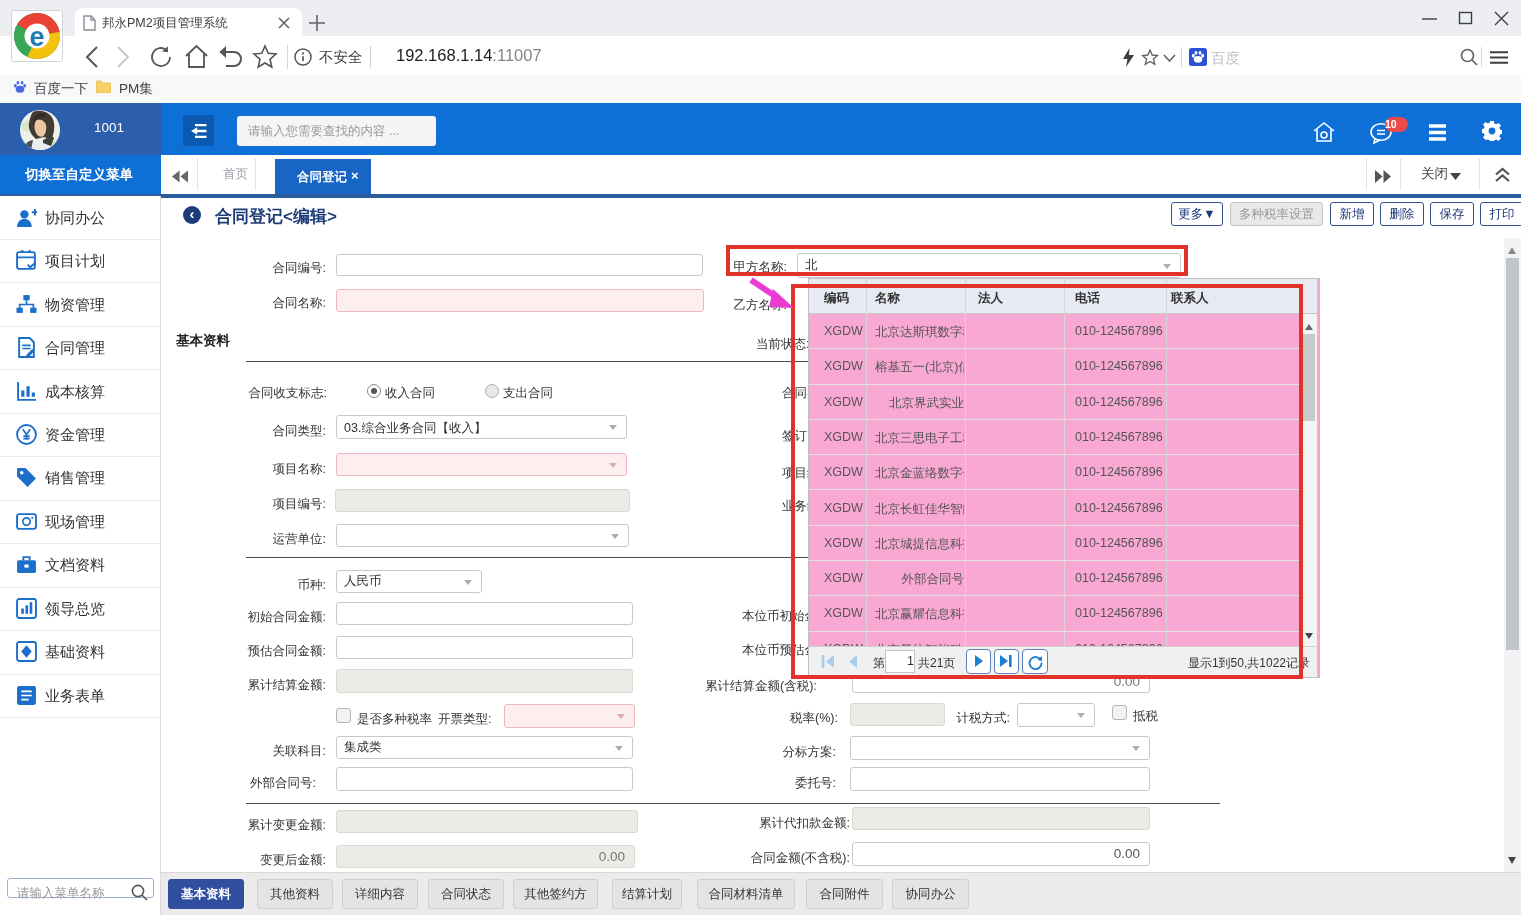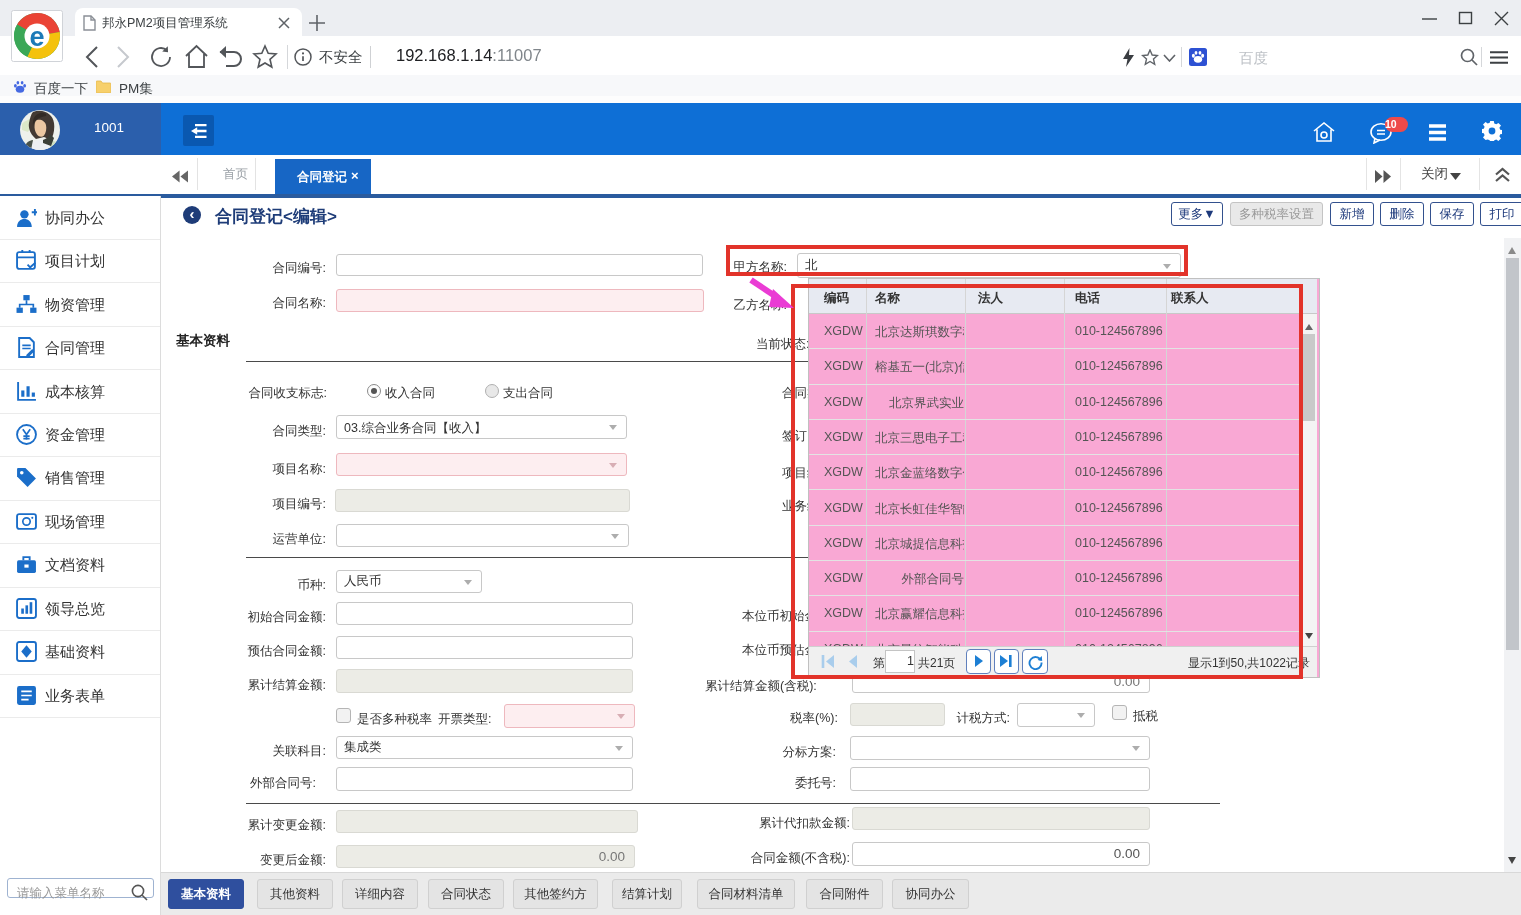--- a/index.html
+++ b/index.html
@@ -101,21 +101,21 @@
       </svg>
 <div class="abs" style="left:1181px;top:47px;width:1px;height:20px;background:#d5d7da;"></div>
 <svg class="abs" style="left:1189px;top:48px;" width="18" height="18" viewBox="0 0 18 18">
         <rect width="18" height="18" rx="2.5" fill="#2d51d3"></rect>
         <ellipse cx="9" cy="11.3" rx="4.2" ry="3.4" fill="#fff"></ellipse>
         <ellipse cx="4.4" cy="7.8" rx="1.5" ry="2" fill="#fff"></ellipse>
         <ellipse cx="13.6" cy="7.8" rx="1.5" ry="2" fill="#fff"></ellipse>
         <ellipse cx="7" cy="4.8" rx="1.4" ry="1.9" fill="#fff"></ellipse>
         <ellipse cx="11" cy="4.8" rx="1.4" ry="1.9" fill="#fff"></ellipse>
       </svg>
-<div class="abs" style="left:1211px;top:49px;font-size:14.5px;color:#bdc1c6;margin-left:28px;">百度</div>
+<div class="abs" style="left:1211px;top:49px;font-size:14.5px;color:#bdc1c6;">百度</div>
 <svg class="abs" style="left:1460px;top:48px;" width="18" height="18" viewBox="0 0 18 18">
         <circle cx="7.5" cy="7.5" r="6" fill="none" stroke="#5f6368" stroke-width="1.7"></circle>
         <path d="M12 12 17 17" stroke="#5f6368" stroke-width="1.7"></path>
       </svg>
 <div class="abs" style="left:1481px;top:47px;width:1px;height:20px;background:#d5d7da;"></div>
 <svg class="abs" style="left:1490px;top:51px;" width="18" height="13" viewBox="0 0 18 13">
         <path d="M0 1.2h18 M0 6.5h18 M0 11.8h18" stroke="#3c4043" stroke-width="2"></path>
       </svg>
 
 <svg class="abs" style="left:12px;top:79px;" width="16" height="16" viewBox="0 0 18 18">
@@ -129,20 +129,21 @@
 <svg class="abs" style="left:96px;top:80px;" width="15" height="13" viewBox="0 0 15 13">
         <path d="M0 2a1 1 0 0 1 1-1h4l1.5 2H14a1 1 0 0 1 1 1v8a1 1 0 0 1-1 1H1a1 1 0 0 1-1-1z" fill="#f7d06c" stroke="#e4b84d" stroke-width="0.8"></path>
       </svg>
 <div class="abs" style="left:119px;top:80px;font-size:13.5px;color:#3c4043;">PM集</div>
 </div>
 
 <div class="abs" style="left:0;top:103px;width:1521px;height:52px;background:#0e6fd6;"></div>
 <div class="abs" style="left:0;top:103px;width:161px;height:52px;background:#2b5fac;"></div>
 <div class="abs" style="left:94px;top:120px;width:60px;color:#fff;font-size:13.5px;">1001</div>
 <div class="abs" style="left:183px;top:115px;width:31px;height:31px;background:#0a58b0;border-radius:2px;"></div>
+<div class="abs" style="left:237px;top:116px;width:199px;height:30px;background:#f4f5f7;border-radius:3px;color:#999;font-size:12.5px;line-height:30px;padding-left:11px;">请输入您需要查找的内容 ...</div>
 <div id="hdr-icons">
 
 <svg class="abs" style="left:20px;top:110px;" width="40" height="40" viewBox="0 0 40 40">
         <defs>
           <clipPath id="av">
             <circle cx="20" cy="20" r="20"></circle>
           </clipPath>
         </defs>
         <g clip-path="url(#av)">
           <rect width="40" height="40" fill="#eef1ec"></rect>
@@ -178,20 +179,21 @@
         <path d="M0 2h17 M0 8.5h17 M0 15h17" stroke="#fff" stroke-width="3.4"></path>
       </svg>
 
 <svg class="abs" style="left:1482px;top:121px;" width="20" height="20" viewBox="0 0 20 20">
         <path fill="#fff" d="M8.2 0h3.6l.5 2.4 2 .8L16.4 2 19 4.6l-1.6 2.1.8 2 2.4.5v3.6l-2.4.5-.8 2 1.6 2.1-2.6 2.6-2.1-1.6-2 .8-.5 2.4H8.2l-.5-2.4-2-.8L3.6 19 1 16.4l1.6-2.1-.8-2L-.6 11.8 -0.6 8.2l2.4-.5.8-2L1 3.6 3.6 1l2.1 1.6 2-.8z"></path>
         <circle cx="10" cy="10" r="3.4" fill="#0e6fd6"></circle>
       </svg>
 </div>
 
 <div class="abs" style="left:0;top:155px;width:1521px;height:38px;background:#fff;"></div>
+<div class="abs" style="left:0;top:155px;width:161px;height:39px;background:#0e6fd6;color:#fff;font-size:13.5px;font-weight:bold;line-height:39px;padding-left:25px;">切换至自定义菜单</div>
 <div class="abs" style="left:197px;top:158px;width:1px;height:32px;background:#e3e3e3;"></div>
 <div class="abs" style="left:255px;top:158px;width:1px;height:32px;background:#e3e3e3;"></div>
 <div class="abs" style="left:223px;top:155px;width:54px;color:#9aa0a6;font-size:12.5px;line-height:39px;">首页</div>
 <div class="abs" style="left:275px;top:159px;width:96px;height:35px;background:#1766c5;color:#fff;">
       <span style="position:absolute;left:22px;top:10px;font-size:12.5px;font-weight:bold;">合同登记</span>
       <span style="position:absolute;left:76px;top:9px;font-size:13px;font-weight:bold;">×</span>
     </div>
 <div class="abs" style="left:1366px;top:158px;width:1px;height:32px;background:#e4e4e4;"></div>
 <div class="abs" style="left:1400px;top:158px;width:1px;height:32px;background:#e4e4e4;"></div>
 <div class="abs" style="left:1479px;top:158px;width:1px;height:32px;background:#e4e4e4;"></div>

